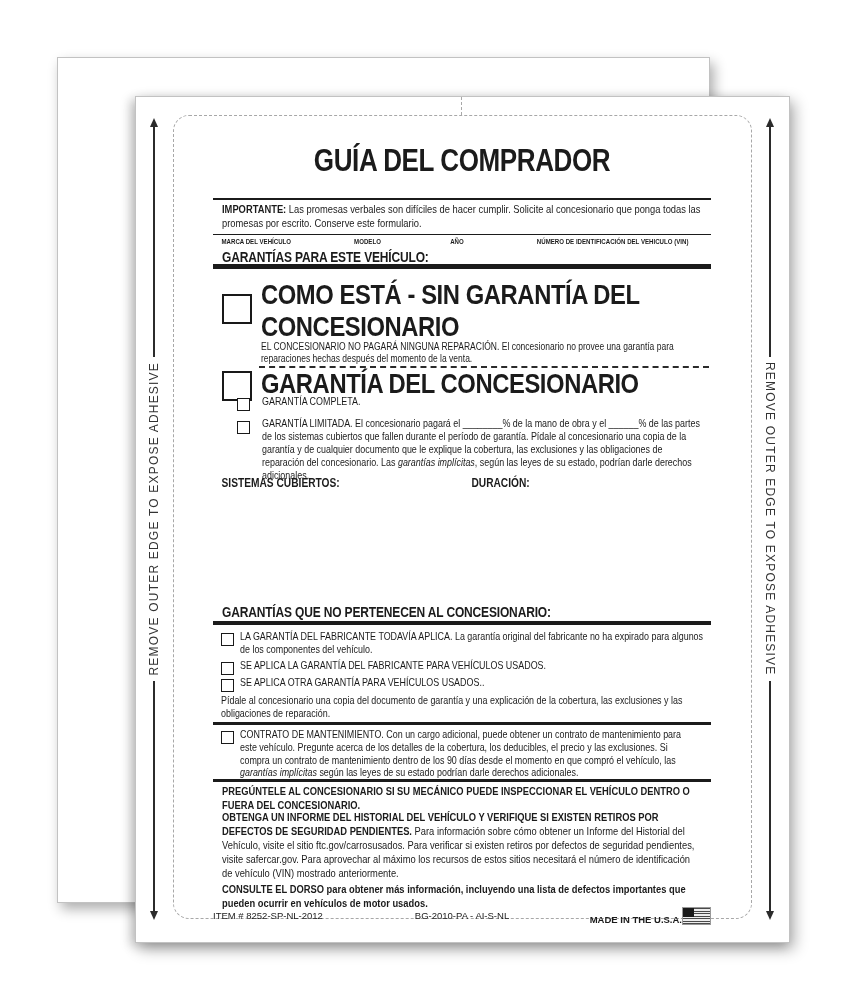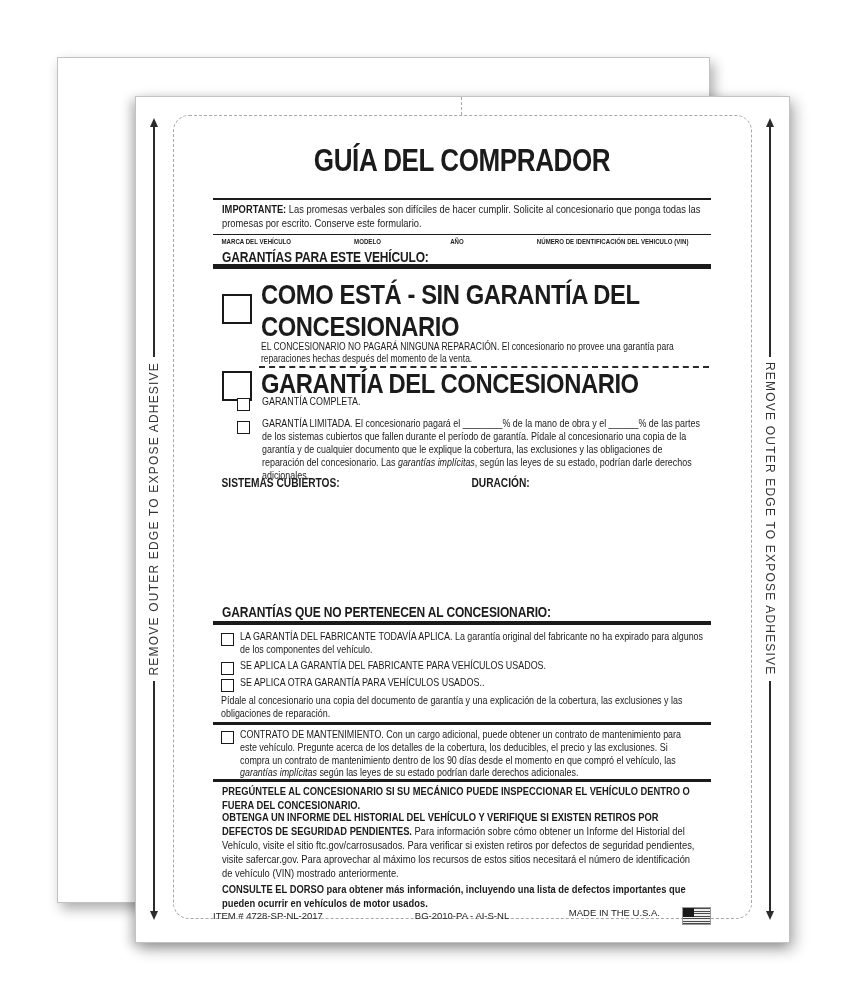--- a/index.html
+++ b/index.html
@@ -40,21 +40,21 @@
   .cb.big{width:26px;height:26px;}
   .cb.sm{width:11px;height:11px;border-width:1.5px;}
   .note{font-size:10px;line-height:11.5px;}
   .dash-sep{position:absolute;left:46px;top:269px;width:450px;border-top:2px dashed #2b2b2b;}
   .sysrow{font-size:12px;font-weight:bold;}
   .boldp{font-weight:bold;font-size:11px;line-height:14px;}
   .histp{font-size:11px;line-height:14px;}
   .footer-row{position:absolute;left:0;top:813px;width:498px;font-size:9.5px;}
   .footer-row .fl{position:absolute;left:0;top:0;}
   .footer-row .fc{position:absolute;left:50%;transform:translateX(-50%);top:0;}
-  .footer-row .fr{position:absolute;right:0;top:-3px;display:flex;align-items:flex-start;gap:22px;font-weight:normal;}
+  .footer-row .fr{position:absolute;right:0;top:-3px;display:flex;align-items:flex-end;gap:0;font-weight:bold;}
   .flag{position:relative;width:27px;height:16px;border:.5px solid #999;
         background:repeating-linear-gradient(180deg,#4a4a4a 0 1.25px,#ededed 1.25px 2.5px);}
   .flag .canton{position:absolute;left:0;top:0;width:11px;height:8.5px;background:#1a1a1a;}
 </style>
 </head>
 <body>
 
 <div class="canvas">
 
   <div class="sheet sheet-back"></div>
@@ -150,21 +150,21 @@
 
       <div class="p boldp cond" style="left:9px;top:687px;width:565px;">PREGÚNTELE AL CONCESIONARIO SI SU MECÁNICO PUEDE INSPECCIONAR EL VEHÍCULO DENTRO O FUERA DEL CONCESIONARIO.</div>
 
       <div class="p histp cond" style="left:9px;top:713px;width:565px;">
         <b>OBTENGA UN INFORME DEL HISTORIAL DEL VEHÍCULO Y VERIFIQUE SI EXISTEN RETIROS POR DEFECTOS DE SEGURIDAD PENDIENTES.</b><span> Para información sobre cómo obtener un Informe del Historial del Vehículo, visite el sitio ftc.gov/carrosusados. Para verificar si existen retiros por defectos de seguridad pendientes, visite safercar.gov. Para aprovechar al máximo los recursos de estos sitios necesitará el número de identificación de vehículo (VIN) mostrado anteriormente.</span>
       </div>
 
       <div class="p boldp cond" style="left:9px;top:785px;width:559px;">CONSULTE EL DORSO para obtener más información, incluyendo una lista de defectos importantes que pueden ocurrir en vehículos de motor usados.</div>
 
       <div class="footer-row">
-        <span class="fl">ITEM # 4728-SP-NL-2017</span>
+        <span class="fl">ITEM # 8252-SP-NL-2012</span>
         <span class="fc">BG-2010-PA - AI-S-NL</span>
         <span class="fr">
           <span>MADE IN THE U.S.A.</span>
           <span class="flag">
               <span class="canton"></span>
             </span>
         </span>
       </div>
 
     </div>

